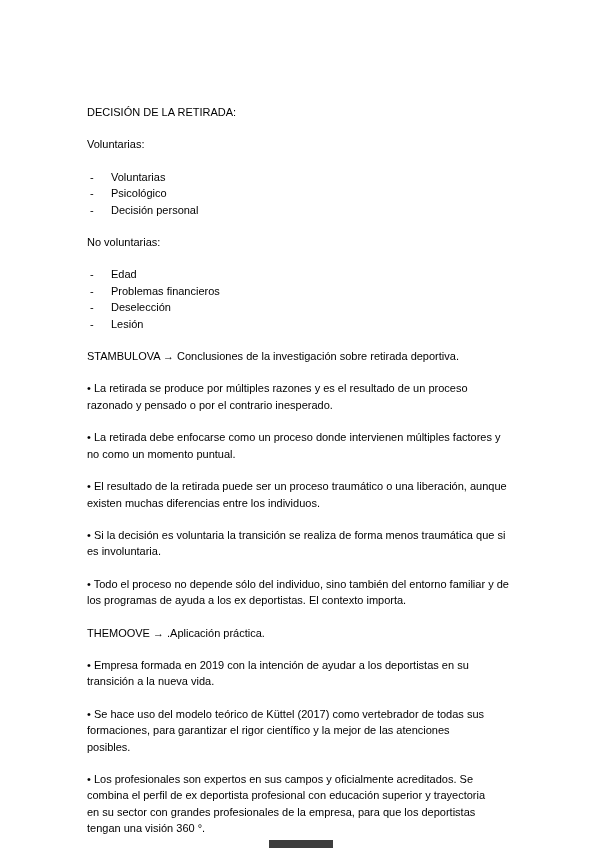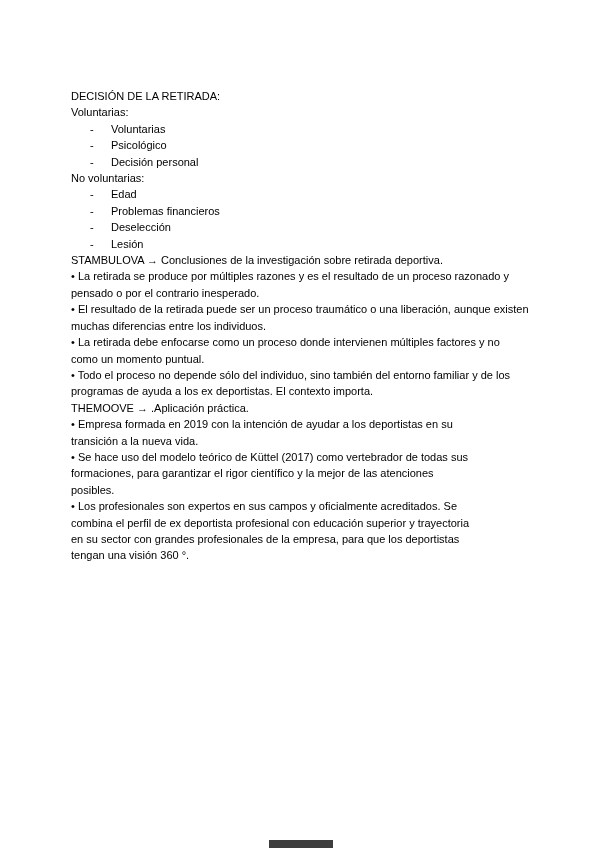--- a/index.html
+++ b/index.html
@@ -18,21 +18,21 @@
     }
     .page {
       position: absolute;
       top: 88px;
       left: 71px;
       width: 458px;
       font-size: 11px;
       line-height: 16.4px;
     }
     .page p, .page h1 {
-      margin: 0;
+      margin: 16px;
       padding: 0;
       font-size: 11px;
       font-weight: 400;
       line-height: 16.4px;
     }
     .sec {
       margin-top: 16.4px;
     }
     .li {
       display: flex;
@@ -93,22 +93,23 @@
     </div>
     <div class="li">
       <span class="marker">-</span>
       <span>Lesión</span>
     </div>
   </div>
 
   <p class="sec">STAMBULOVA → Conclusiones de la investigación sobre retirada deportiva.</p>
   <div>
     <p>• La retirada se produce por múltiples razones y es el resultado de un proceso razonado y pensado o por el contrario inesperado.</p>
+    <p>• La retirada debe enfocarse como un proceso donde intervienen múltiples factores y no como un momento puntual.</p>
     <p>• El resultado de la retirada puede ser un proceso traumático o una liberación, aunque existen muchas diferencias entre los individuos.</p>
-    <p>• La retirada debe enfocarse como un proceso donde intervienen múltiples factores y no como un momento puntual.</p>
+    <p>• Si la decisión es voluntaria la transición se realiza de forma menos traumática que si es involuntaria.</p>
     <p>• Todo el proceso no depende sólo del individuo, sino también del entorno familiar y de los programas de ayuda a los ex deportistas. El contexto importa.</p>
   </div>
 
   <p class="sec">THEMOOVE → .Aplicación práctica.</p>
   <div class="themoove-bullets">
     <p>• Empresa formada en 2019 con la intención de ayudar a los deportistas en su transición a la nueva vida.</p>
     <p>• Se hace uso del modelo teórico de Küttel (2017) como vertebrador de todas sus formaciones, para garantizar el rigor científico y la mejor de las atenciones posibles.</p>
     <p>• Los profesionales son expertos en sus campos y oficialmente acreditados. Se combina el perfil de ex deportista profesional con educación superior y trayectoria en su sector con grandes profesionales de la empresa, para que los deportistas tengan una visión 360 °.</p>
   </div>
 

